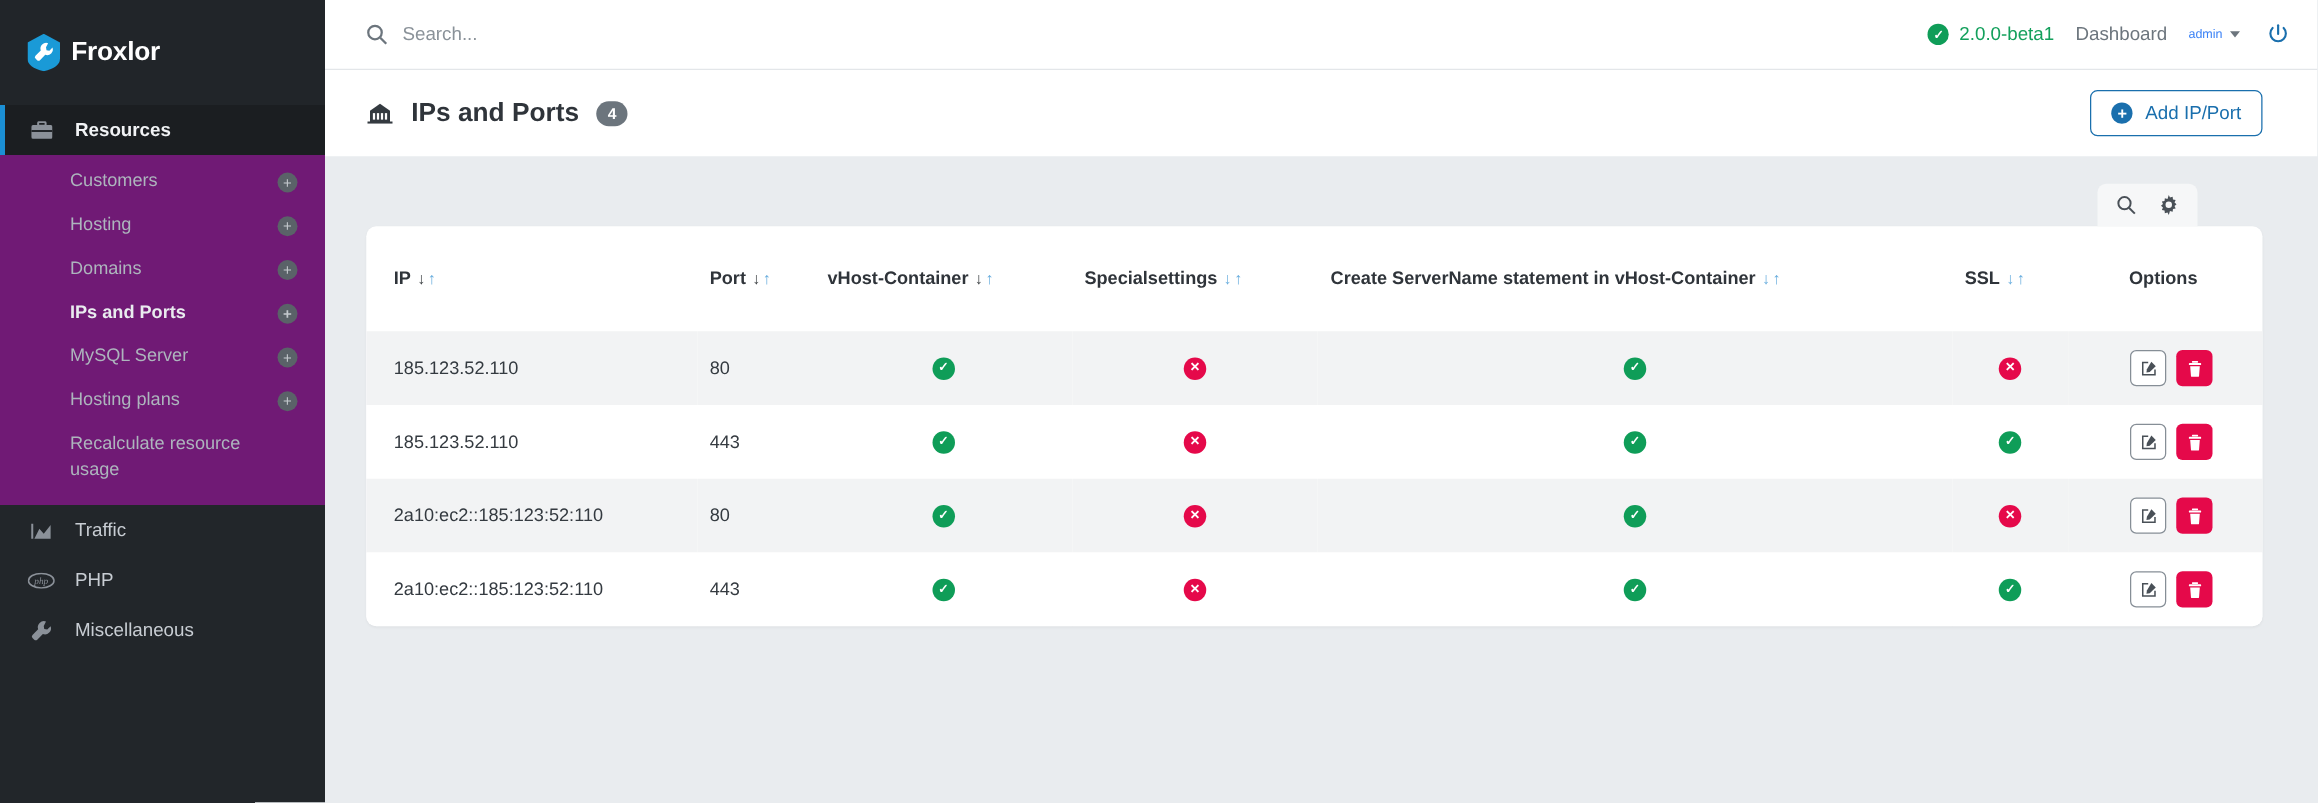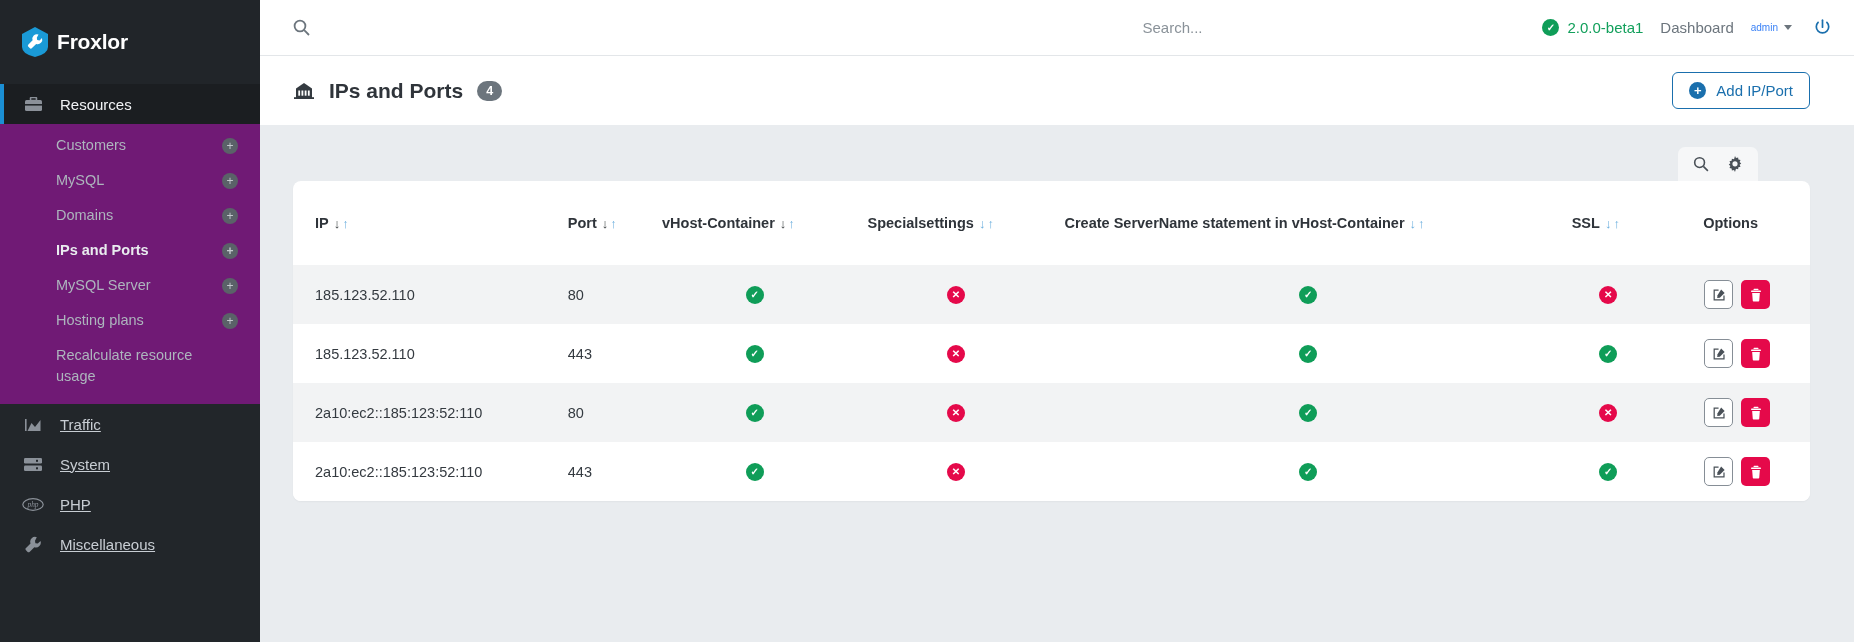--- a/index.html
+++ b/index.html
@@ -39,27 +39,27 @@
     cursor: pointer;
   }
   .nav-top .nav-icon {
     width: 22px; height: 18px; margin-right: 16px;
     display: flex; align-items: center; justify-content: center;
     color: #8b9199; flex: none;
   }
   .nav-top.active {
     background: #1b1e21;
     color: #f1f3f5;
-    font-weight: normal;
+    font-weight: bold;
   }
   .nav-top.active::before {
     content: ""; position: absolute; left: 0; top: 0; bottom: 0;
     width: 4px; background: #1b8fd4;
   }
-  .nav-top.linkish { color: #c8cdd3; text-decoration: underline; }
+  .nav-top.linkish { color: #c8cdd3; }
   .group { background: #701a75; padding: 4px 0 10px 0; }
   .sub-item {
     display: flex; align-items: center; justify-content: space-between;
     padding: 7px 22px 7px 56px;
     color: #adb5bd; font-size: 14.5px;
     cursor: pointer; line-height: 1.45;
   }
   .sub-item.current { color: #e9ecef; font-weight: bold; }
   .sub-label { max-width: 160px; }
   .plus-badge {
@@ -70,21 +70,21 @@
   }
 
   
   .main { flex: 1; height: 642px; background: #e9ecef; position: relative; }
   .topbar {
     height: 56px; background: #fff;
     display: flex; align-items: center;
     padding: 0 22px 0 33px;
     border-bottom: 1px solid #e3e6e9;
   }
-  .search-wrap { display: flex; align-items: center; gap: 12px; flex: 1; justify-content: space-between; }
+  .search-wrap { display: flex; align-items: center; gap: 12px; flex: 1; }
   .search-icon { color: #6c757d; display: flex; align-items: center; }
   .search-input {
     border: 0; outline: 0; background: transparent;
     font-family: "Liberation Sans", sans-serif; font-size: 15px;
     color: #495057; width: 400px;
   }
   .search-input::placeholder { color: #8a9299; }
   .topbar-right { display: flex; align-items: center; gap: 17px; }
   .version { display: flex; align-items: center; gap: 8px; color: #13a05c; font-size: 15px; }
   .dot-check {
@@ -204,21 +204,21 @@
         </span>
         <span>Resources</span>
       </div>
 
       <div class="group">
         <div class="sub-item">
           <span class="sub-label">Customers</span>
           <span class="plus-badge">+</span>
         </div>
         <div class="sub-item">
-          <span class="sub-label">MySQL</span>
+          <span class="sub-label">Hosting</span>
           <span class="plus-badge">+</span>
         </div>
         <div class="sub-item">
           <span class="sub-label">Domains</span>
           <span class="plus-badge">+</span>
         </div>
         <div class="sub-item current">
           <span class="sub-label">IPs and Ports</span>
           <span class="plus-badge">+</span>
         </div>
@@ -238,31 +238,20 @@
       <div class="nav-top linkish">
         <span class="nav-icon">
           <svg width="18" height="15" viewBox="0 0 18 15" fill="currentColor">
             <path d="M1 14V2h1.6v12z"></path>
             <path d="M3.5 14 L7.5 6 L11 10 L16.5 3 L16.5 14 Z"></path>
           </svg>
         </span>
         <span>Traffic</span>
       </div>
 
-      <div class="nav-top linkish">
-        <span class="nav-icon">
-          <svg width="18" height="15" viewBox="0 0 18 15" fill="currentColor">
-            <rect x="0" y="1" width="18" height="5.5" rx="1.2"></rect>
-            <rect x="0" y="8.5" width="18" height="5.5" rx="1.2"></rect>
-            <rect x="12" y="2.8" width="2" height="2" fill="#22262a"></rect>
-            <rect x="12" y="10.3" width="2" height="2" fill="#22262a"></rect>
-          </svg>
-        </span>
-        <span>System</span>
-      </div>
 
       <div class="nav-top linkish">
         <span class="nav-icon">
           <svg width="22" height="13" viewBox="0 0 22 13">
             <ellipse cx="11" cy="6.5" rx="10.2" ry="5.8" fill="none" stroke="currentColor" stroke-width="1.2"></ellipse>
             <text x="11" y="9.4" font-family="Liberation Serif, serif" font-style="italic" font-size="7.4" fill="currentColor" text-anchor="middle">php</text>
           </svg>
         </span>
         <span>PHP</span>
       </div>

